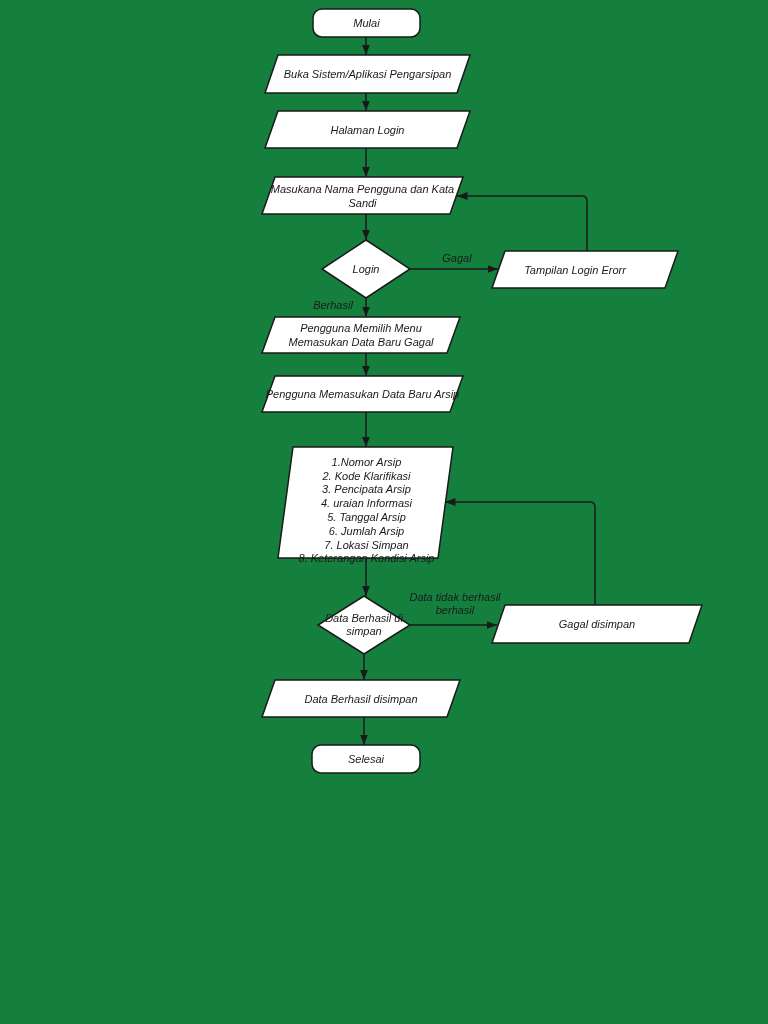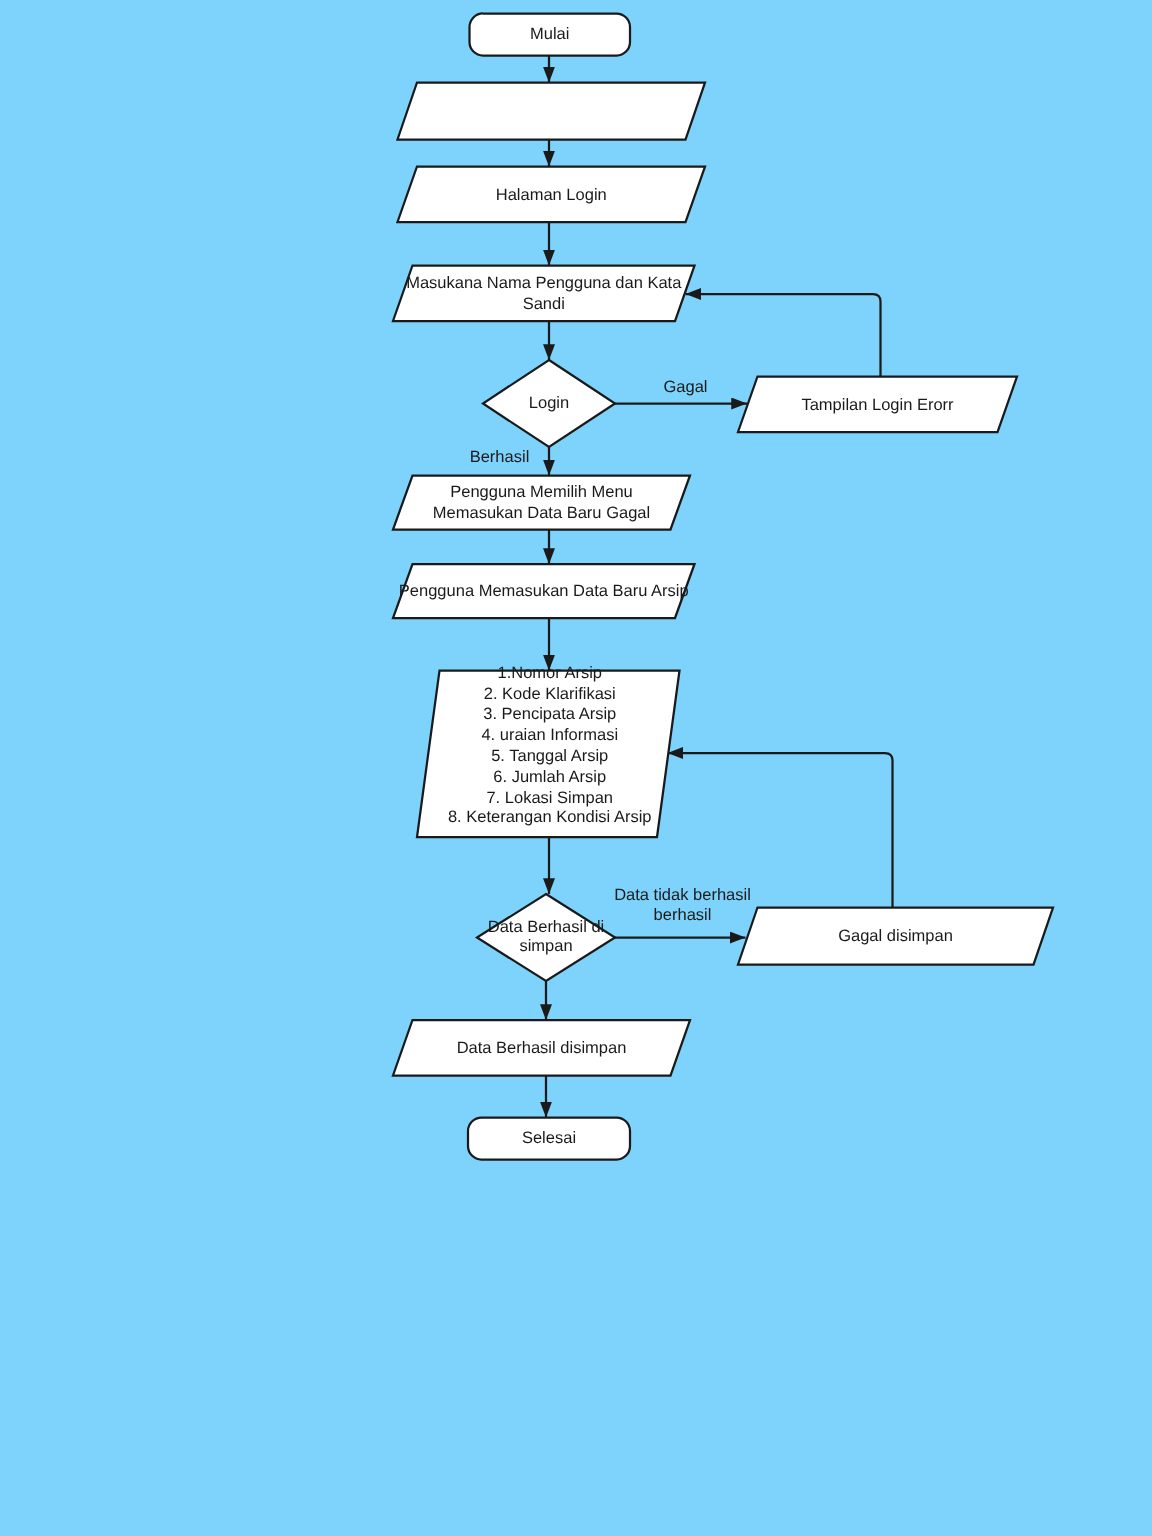--- a/index.html
+++ b/index.html
@@ -1,23 +1,24 @@
 <!DOCTYPE html>
 <html><head>
 <meta charset="utf-8">
 <style>
   html, body { margin: 0; padding: 0; background: #ffffff; }
   .canvas {
     position: relative;
     width: 768px;
     height: 1024px;
-    background: #7dd3fc;
+    background: #15803d;
     font-family: "Liberation Sans", sans-serif;
     color: #1a1a1a;
     overflow: hidden;
+    font-style: italic;
   }
   svg.layer { position: absolute; left: 0; top: 0; }
   .shape { fill: #ffffff; stroke: #1a1a1a; stroke-width: 1.5; }
   .conn  { fill: none;    stroke: #1a1a1a; stroke-width: 1.5; }
   .lbl {
     position: absolute;
     display: flex;
     flex-direction: column;
     align-items: center;
     justify-content: center;
@@ -69,56 +70,59 @@
     <polygon class="shape" points="364,596 410,625 364,654 318,625"></polygon>
     <polygon class="shape" points="505,605 702,605 689,643 492,643"></polygon>
     <polygon class="shape" points="275,680 460,680 447,717 262,717"></polygon>
     <rect class="shape" x="312" y="745" width="108" height="28" rx="9"></rect>
   </svg>
 
   <div class="lbl" style="left:313px; top:9px; width:107px; height:28px;">
     <div>Mulai</div>
   </div>
 
+  <div class="lbl" style="left:265px; top:55px; width:205px; height:38px;">
+    <div>Buka Sistem/Aplikasi Pengarsipan</div>
+  </div>
 
   <div class="lbl" style="left:265px; top:111px; width:205px; height:37px;">
     <div>Halaman Login</div>
   </div>
 
   <div class="lbl" style="left:262px; top:177px; width:201px; height:37px;">
     <div>Masukana Nama Pengguna dan Kata</div>
     <div>Sandi</div>
   </div>
 
   <div class="lbl" style="left:322px; top:240px; width:88px; height:58px;">
     <div>Login</div>
   </div>
 
   <div class="lbl" style="left:425px; top:251px; width:64px; height:14px;">
     <div>Gagal</div>
   </div>
 
-  <div class="lbl" style="left:492px; top:251px; width:186px; height:37px;">
+  <div class="lbl" style="left:482px; top:251px; width:186px; height:37px;">
     <div>Tampilan Login Erorr</div>
   </div>
 
   <div class="lbl" style="left:298px; top:298px; width:70px; height:14px;">
     <div>Berhasil</div>
   </div>
 
   <div class="lbl" style="left:262px; top:317px; width:198px; height:36px;">
     <div>Pengguna Memilih Menu</div>
     <div>Memasukan  Data Baru Gagal</div>
   </div>
 
   <div class="lbl" style="left:262px; top:376px; width:201px; height:36px;">
     <div>Pengguna Memasukan Data Baru Arsip</div>
   </div>
 
-  <div class="lbl fields-lh" style="left:278px; top:428px; width:177px; height:140px;">
+  <div class="lbl fields-lh" style="left:278px; top:441px; width:177px; height:140px;">
     <div>1.Nomor Arsip</div>
     <div>2. Kode Klarifikasi</div>
     <div>3. Pencipata Arsip</div>
     <div>4. uraian Informasi</div>
     <div>5. Tanggal Arsip</div>
     <div>6. Jumlah Arsip</div>
     <div>7. Lokasi Simpan</div>
     <div>8. Keterangan Kondisi Arsip</div>
   </div>
 

